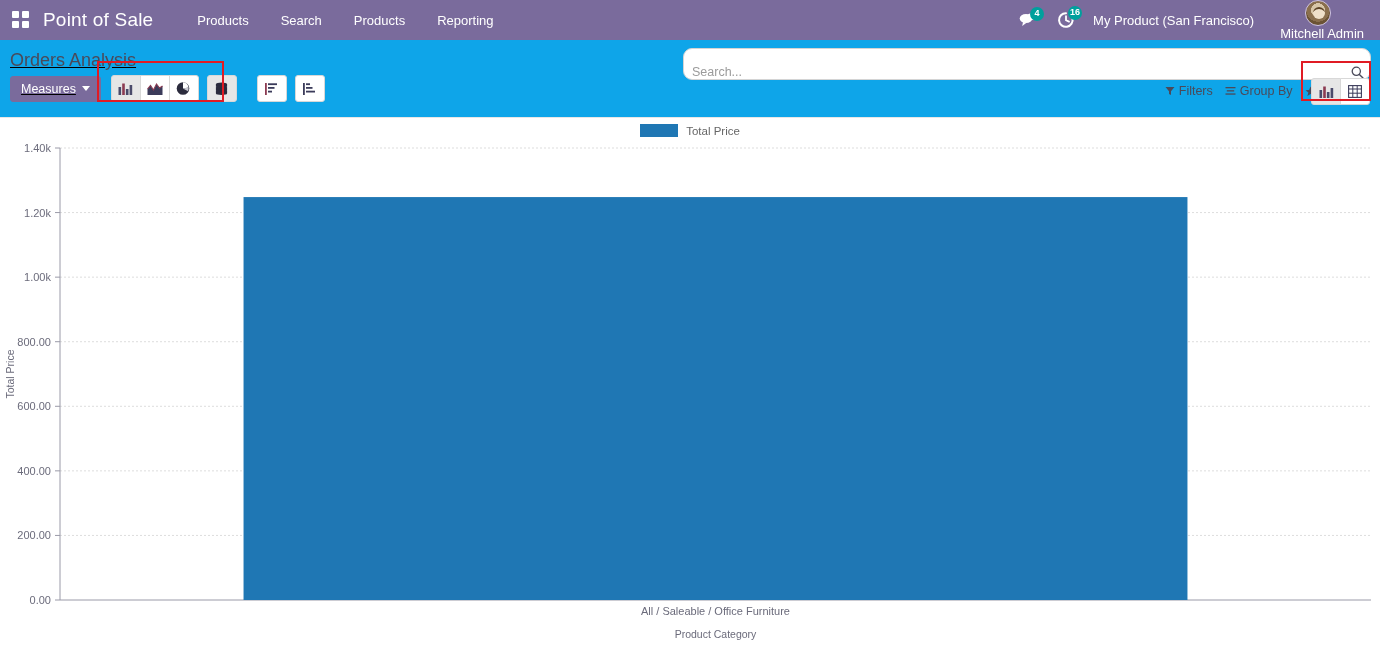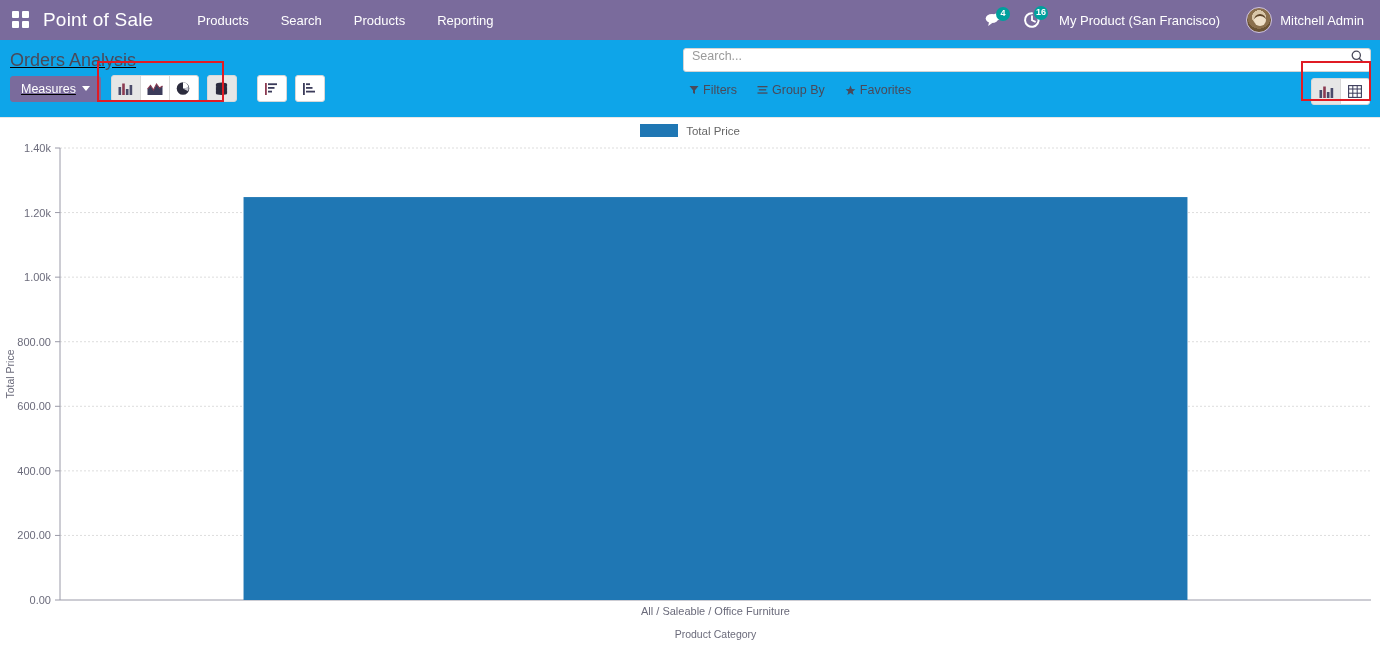--- a/index.html
+++ b/index.html
@@ -76,20 +76,21 @@
     color: #ffffff;
     margin-right: 26px;
     white-space: nowrap;
     cursor: pointer;
   }
   .user-menu {
     display: flex;
     align-items: center;
     cursor: pointer;
     padding-right: 6px;
+    flex-direction: column;
   }
   .avatar {
     width: 26px; height: 26px;
     border-radius: 50%;
     background: radial-gradient(circle at 50% 38%, #d8c6a8 0 36%, #8a6f4d 37% 60%, #6b5334 61% 100%);
     border: 1px solid #cfc4e0;
     margin-right: 8px;
     overflow: hidden;
     position: relative;
   }
@@ -173,24 +174,24 @@
   }
 
   
   .search-area {
     position: absolute;
     left: 683px; top: 8px;
     width: 688px;
   }
   .search-input-wrap {
     display: flex;
-    align-items: flex-start;
+    align-items: flex-end;
     border: 1px solid #d4d4d4;
-    border-radius: 3px;
-    height: 24px;
+    border-radius: 9px;
+    height: 32px;
     background: #ffffff;
     padding: 0 6px 0 8px;
   }
   .search-input {
     border: none;
     outline: none;
     flex: 1;
     font-size: 12.5px;
     color: #555;
     font-family: "Liberation Sans", sans-serif;
@@ -200,23 +201,24 @@
   .search-mag {
     width: 14px; height: 14px;
     cursor: pointer;
     display: flex;
     align-items: center;
     justify-content: center;
   }
   .filter-row {
     display: flex;
     align-items: center;
-    gap: 20px;
-    margin-top: 11px;
+    gap: 12px;
+    margin-top: 4px;
     padding-left: 6px;
+    justify-content: flex-end;
   }
   .filter-btn {
     font-size: 12.5px;
     color: #4a4a5a;
     display: flex;
     align-items: center;
     gap: 4px;
     cursor: pointer;
     white-space: nowrap;
   }

